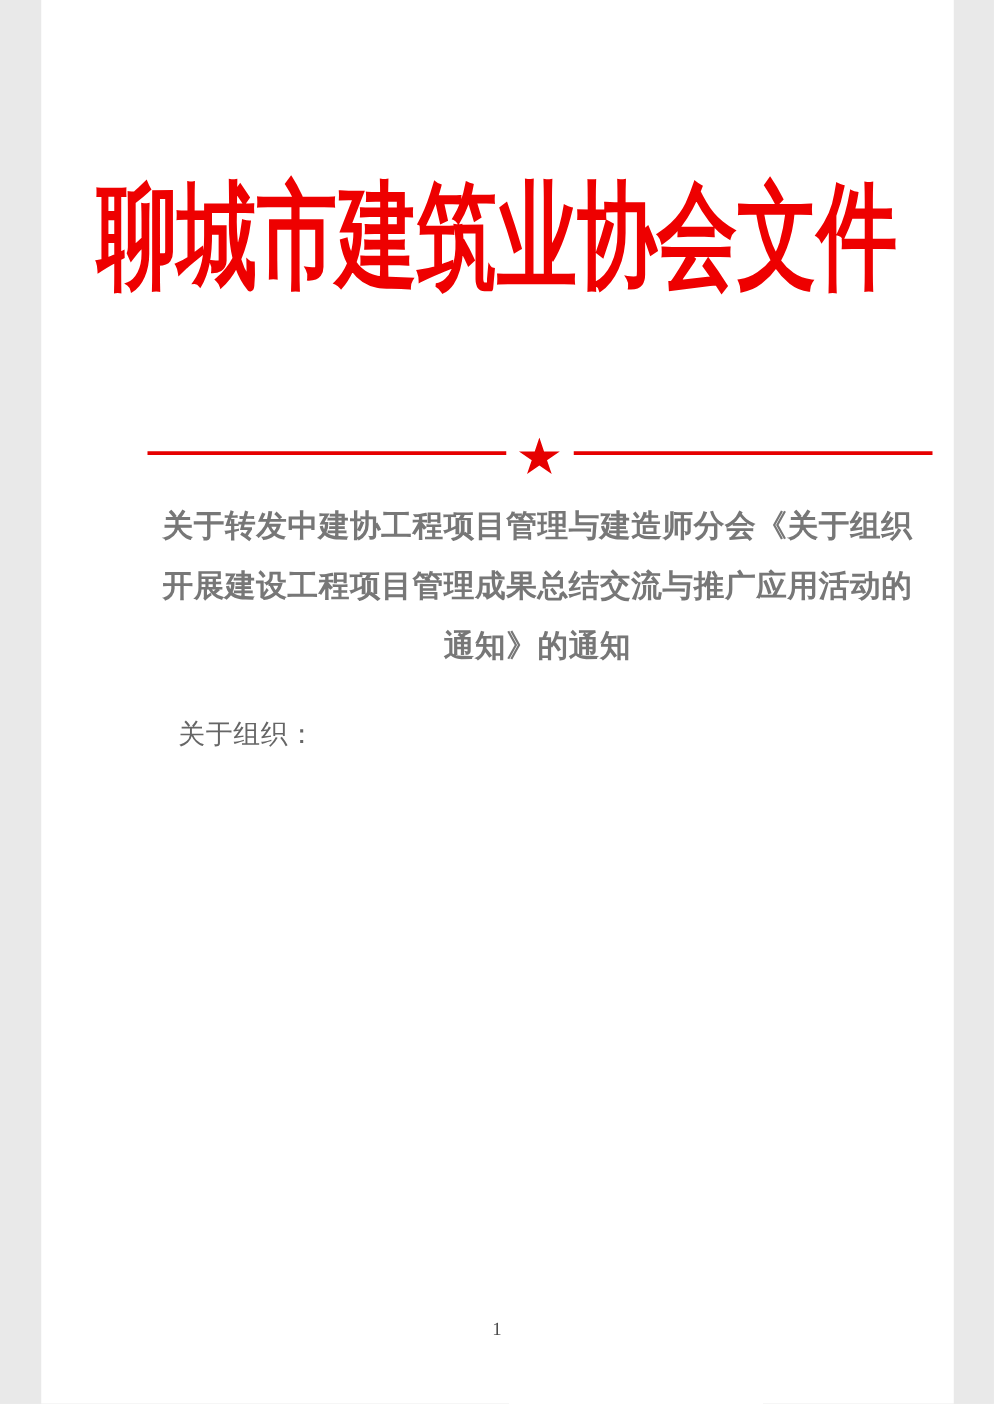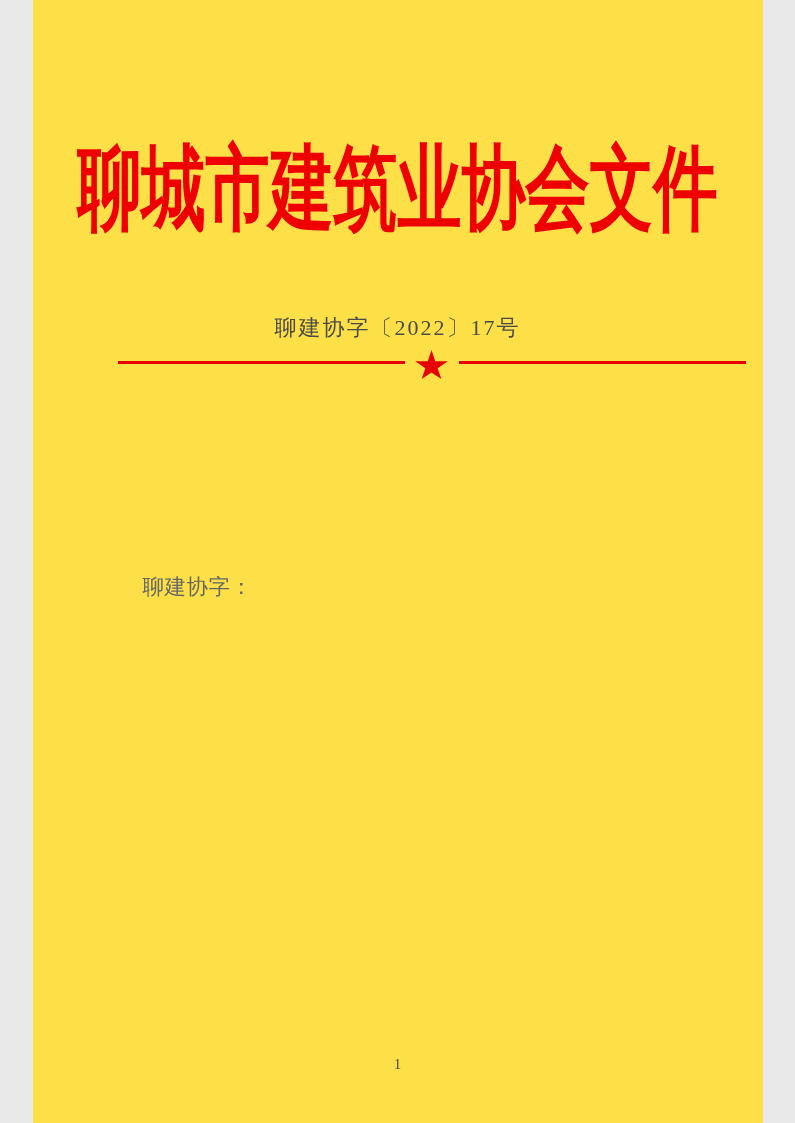--- a/index.html
+++ b/index.html
@@ -5,21 +5,21 @@
   * { margin: 0; padding: 0; box-sizing: border-box; }
   html, body { background: #e9e9e9; }
   body {
     font-family: "Liberation Serif", "DejaVu Serif", serif;
   }
   .page {
     position: relative;
     width: 730px;
     height: 1123px;
     margin: 0 auto;
-    background: #fde047;
+    background: #ffffff;
     overflow: hidden;
   }
 
   
   .org-title {
     position: absolute;
     top: 158px;
     left: 0;
     width: 100%;
     text-align: center;
@@ -117,28 +117,32 @@
     color: #4a4a4a;
   }
 </style>
 </head>
 <body>
 
 <div class="page">
 
   <div class="org-title">聊城市建筑业协会文件</div>
 
-  <div class="doc-number">聊建协字〔2022〕17号</div>
 
   <div class="divider-row">
     <div class="divider-line"></div>
     <div class="star"></div>
     <div class="divider-line"></div>
   </div>
 
+  <div class="notice-title">
+    <span class="t-line">关于转发中建协工程项目管理与建造师分会《关于组织</span>
+    <span class="t-line">开展建设工程项目管理成果总结交流与推广应用活动的</span>
+    <span class="t-line">通知》的通知</span>
+  </div>
 
   <div class="body-block">
-    <p>聊建协字：</p>
+    <p>关于组织：</p>
   </div>
 
   <div class="page-number">1</div>
 
 </div>
 
 </body></html>

